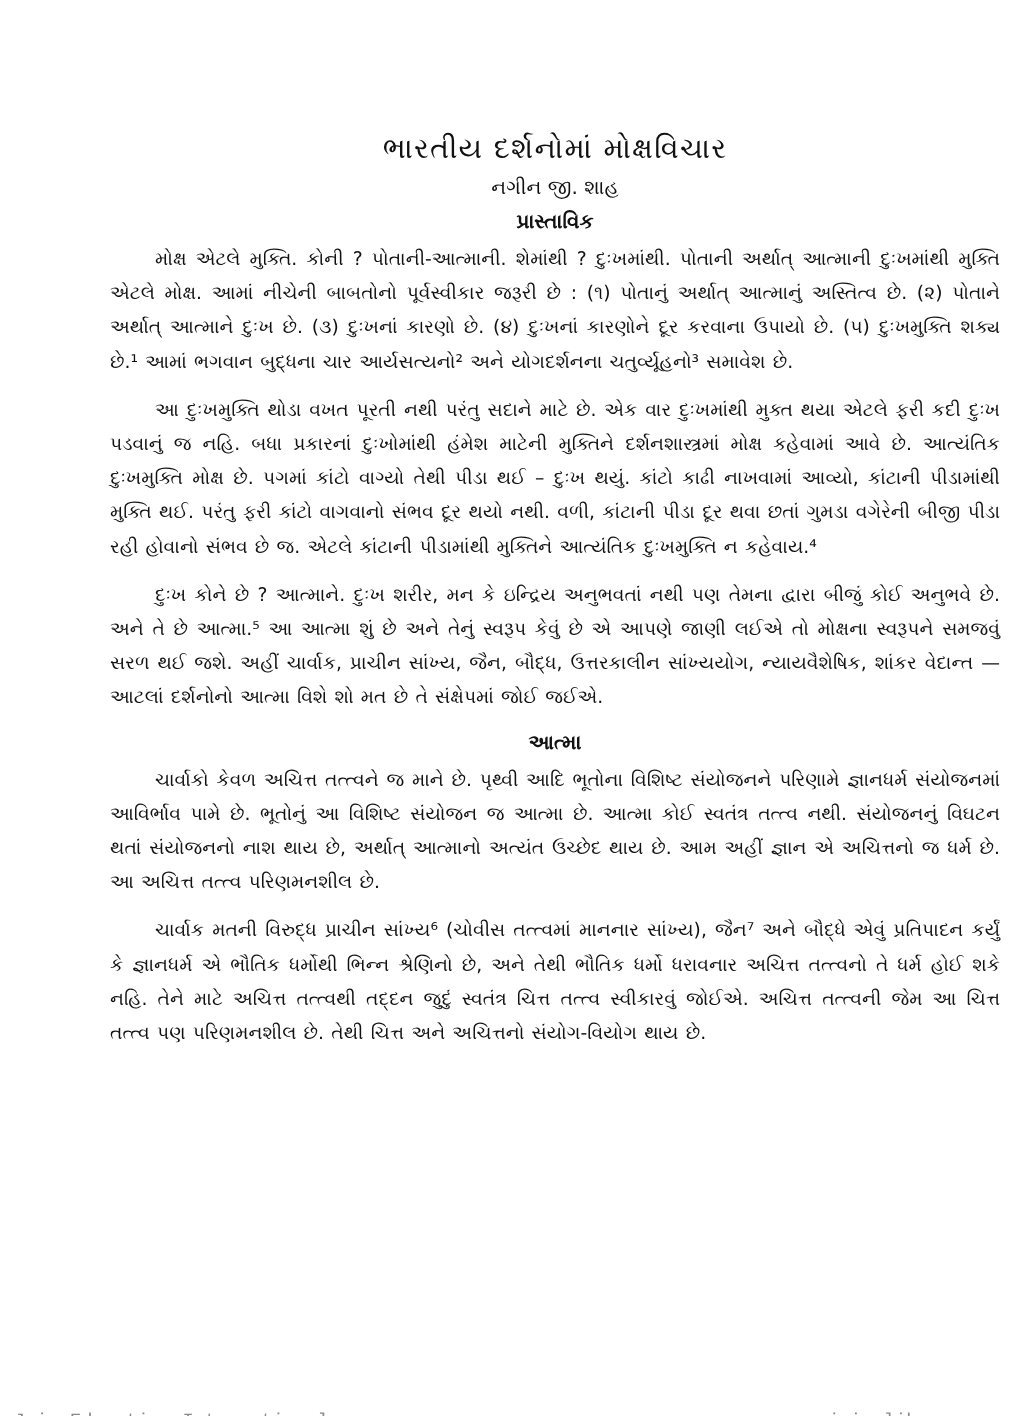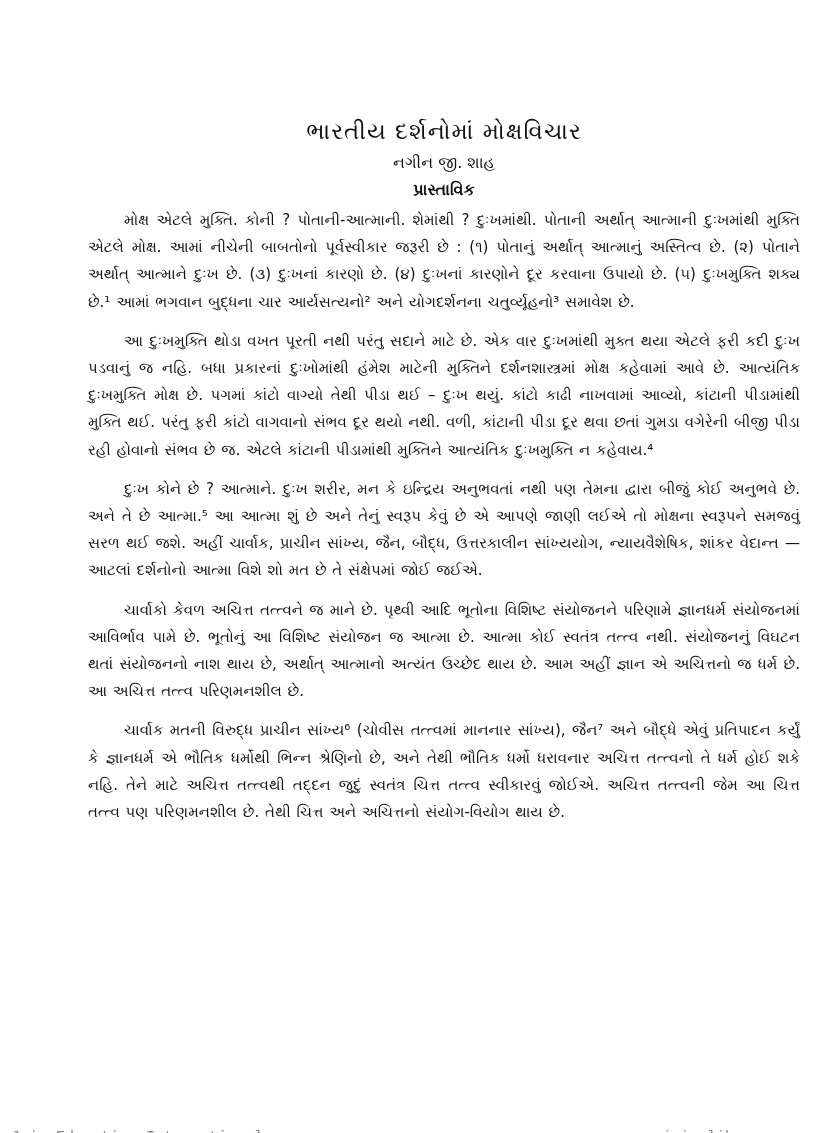--- a/index.html
+++ b/index.html
@@ -1,21 +1,21 @@
 <!DOCTYPE html>
 <html><head>
 <meta charset="utf-8">
 <style>
   html, body { margin: 0; padding: 0; }
   body {
     width: 828px; height: 1133px; background: #ffffff; position: relative;
     overflow: hidden; color: #111;
     font-family: "DejaVu Sans", sans-serif;
   }
-  .page { position: absolute; left: 88px; top: 118px; width: 712px; }
+  .page { position: absolute; left: 88px; top: 106px; width: 712px; }
   .title {
     text-align: center; font-size: 23px; letter-spacing: 1px; margin: 0 0 8px 0;
     font-weight: normal;
   }
   .author {
     text-align: center; font-size: 16px; font-weight: normal; margin: 0 0 8px 0;
   }
   .section-center {
     text-align: center; font-size: 16px; font-weight: bold; margin: 6px 0 8px 0;
   }
@@ -40,20 +40,21 @@
 
 <div class="page">
   <h1 class="title">ભારતીય દર્શનોમાં મોક્ષવિચાર</h1>
   <div class="author">નગીન જી. શાહ</div>
   <div class="section-center">પ્રાસ્તાવિક</div>
 
   <p class="para">મોક્ષ એટલે મુક્તિ. કોની ? પોતાની-આત્માની. શેમાંથી ? દુઃખમાંથી. પોતાની અર્થાત્ આત્માની દુઃખમાંથી મુક્તિ એટલે મોક્ષ. આમાં નીચેની બાબતોનો પૂર્વસ્વીકાર જરૂરી છે : (૧) પોતાનું અર્થાત્ આત્માનું અસ્તિત્વ છે. (૨) પોતાને અર્થાત્ આત્માને દુઃખ છે. (૩) દુઃખનાં કારણો છે. (૪) દુઃખનાં કારણોને દૂર કરવાના ઉપાયો છે. (૫) દુઃખમુક્તિ શક્ય છે.¹ આમાં ભગવાન બુદ્ધના ચાર આર્યસત્યનો² અને યોગદર્શનના ચતુર્વ્યૂહનો³ સમાવેશ છે.</p>
   <p class="para">આ દુઃખમુક્તિ થોડા વખત પૂરતી નથી પરંતુ સદાને માટે છે. એક વાર દુઃખમાંથી મુક્ત થયા એટલે ફરી કદી દુઃખ પડવાનું જ નહિ. બધા પ્રકારનાં દુઃખોમાંથી હંમેશ માટેની મુક્તિને દર્શનશાસ્ત્રમાં મોક્ષ કહેવામાં આવે છે. આત્યંતિક દુઃખમુક્તિ મોક્ષ છે. પગમાં કાંટો વાગ્યો તેથી પીડા થઈ – દુઃખ થયું. કાંટો કાઢી નાખવામાં આવ્યો, કાંટાની પીડામાંથી મુક્તિ થઈ. પરંતુ ફરી કાંટો વાગવાનો સંભવ દૂર થયો નથી. વળી, કાંટાની પીડા દૂર થવા છતાં ગુમડા વગેરેની બીજી પીડા રહી હોવાનો સંભવ છે જ. એટલે કાંટાની પીડામાંથી મુક્તિને આત્યંતિક દુઃખમુક્તિ ન કહેવાય.⁴</p>
   <p class="para">દુઃખ કોને છે ? આત્માને. દુઃખ શરીર, મન કે ઇન્દ્રિય અનુભવતાં નથી પણ તેમના દ્વારા બીજું કોઈ અનુભવે છે. અને તે છે આત્મા.⁵ આ આત્મા શું છે અને તેનું સ્વરૂપ કેવું છે એ આપણે જાણી લઈએ તો મોક્ષના સ્વરૂપને સમજવું સરળ થઈ જશે. અહીં ચાર્વાક, પ્રાચીન સાંખ્ય, જૈન, બૌદ્ધ, ઉત્તરકાલીન સાંખ્યયોગ, ન્યાયવૈશેષિક, શાંકર વેદાન્ત — આટલાં દર્શનોનો આત્મા વિશે શો મત છે તે સંક્ષેપમાં જોઈ જઈએ.</p>
 
+  <div class="section-center">આત્મા</div>
 
   <p class="para">ચાર્વાકો કેવળ અચિત્ત તત્ત્વને જ માને છે. પૃથ્વી આદિ ભૂતોના વિશિષ્ટ સંયોજનને પરિણામે જ્ઞાનધર્મ સંયોજનમાં આવિર્ભાવ પામે છે. ભૂતોનું આ વિશિષ્ટ સંયોજન જ આત્મા છે. આત્મા કોઈ સ્વતંત્ર તત્ત્વ નથી. સંયોજનનું વિઘટન થતાં સંયોજનનો નાશ થાય છે, અર્થાત્ આત્માનો અત્યંત ઉચ્છેદ થાય છે. આમ અહીં જ્ઞાન એ અચિત્તનો જ ધર્મ છે. આ અચિત્ત તત્ત્વ પરિણમનશીલ છે.</p>
 
   <p class="para">ચાર્વાક મતની વિરુદ્ધ પ્રાચીન સાંખ્ય⁶ (ચોવીસ તત્ત્વમાં માનનાર સાંખ્ય), જૈન⁷ અને બૌદ્ધે એવું પ્રતિપાદન કર્યું કે જ્ઞાનધર્મ એ ભૌતિક ધર્મોથી ભિન્ન શ્રેણિનો છે, અને તેથી ભૌતિક ધર્મો ધરાવનાર અચિત્ત તત્ત્વનો તે ધર્મ હોઈ શકે નહિ. તેને માટે અચિત્ત તત્ત્વથી તદ્દન જુદું સ્વતંત્ર ચિત્ત તત્ત્વ સ્વીકારવું જોઈએ. અચિત્ત તત્ત્વની જેમ આ ચિત્ત તત્ત્વ પણ પરિણમનશીલ છે. તેથી ચિત્ત અને અચિત્તનો સંયોગ-વિયોગ થાય છે.</p>
 </div>
 
 <div class="footer">
   <span class="f-left">Jain Education International</span>
   <span class="f-right">www.jainelibrary.org</span>
 </div>

